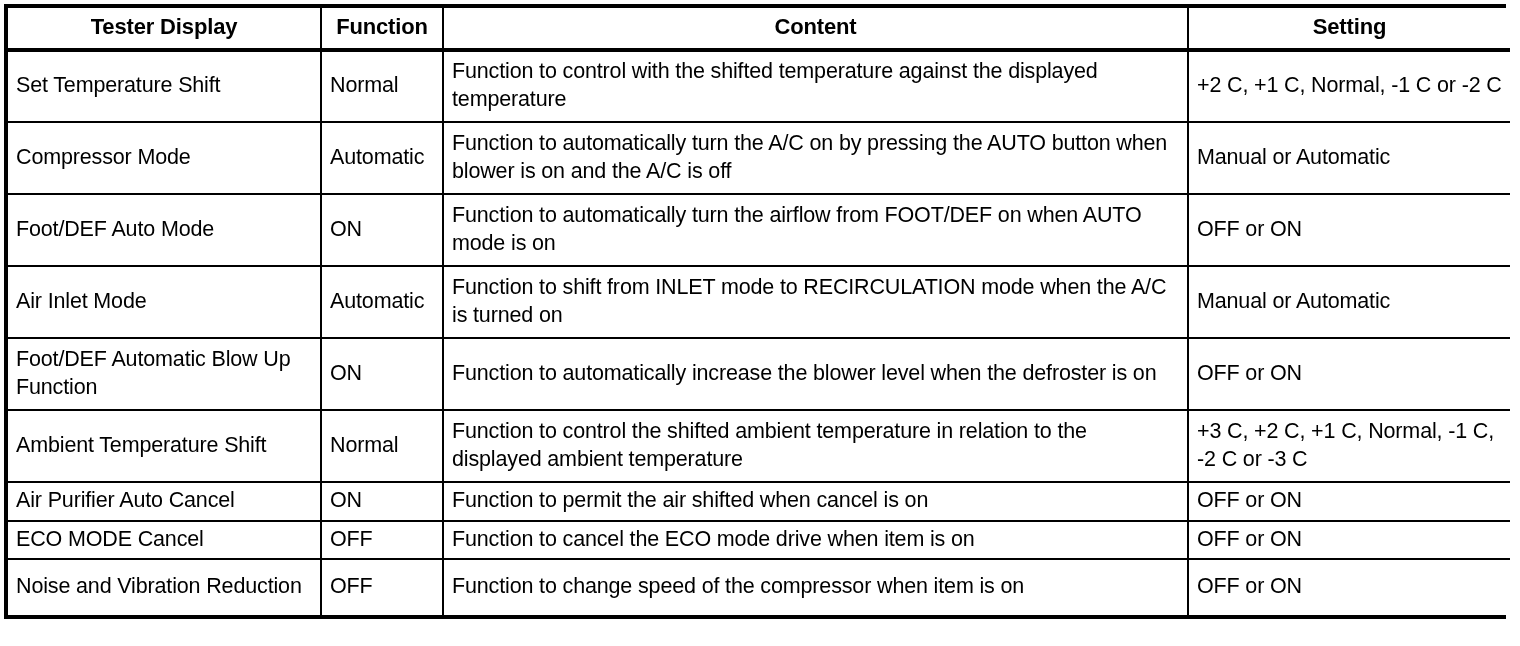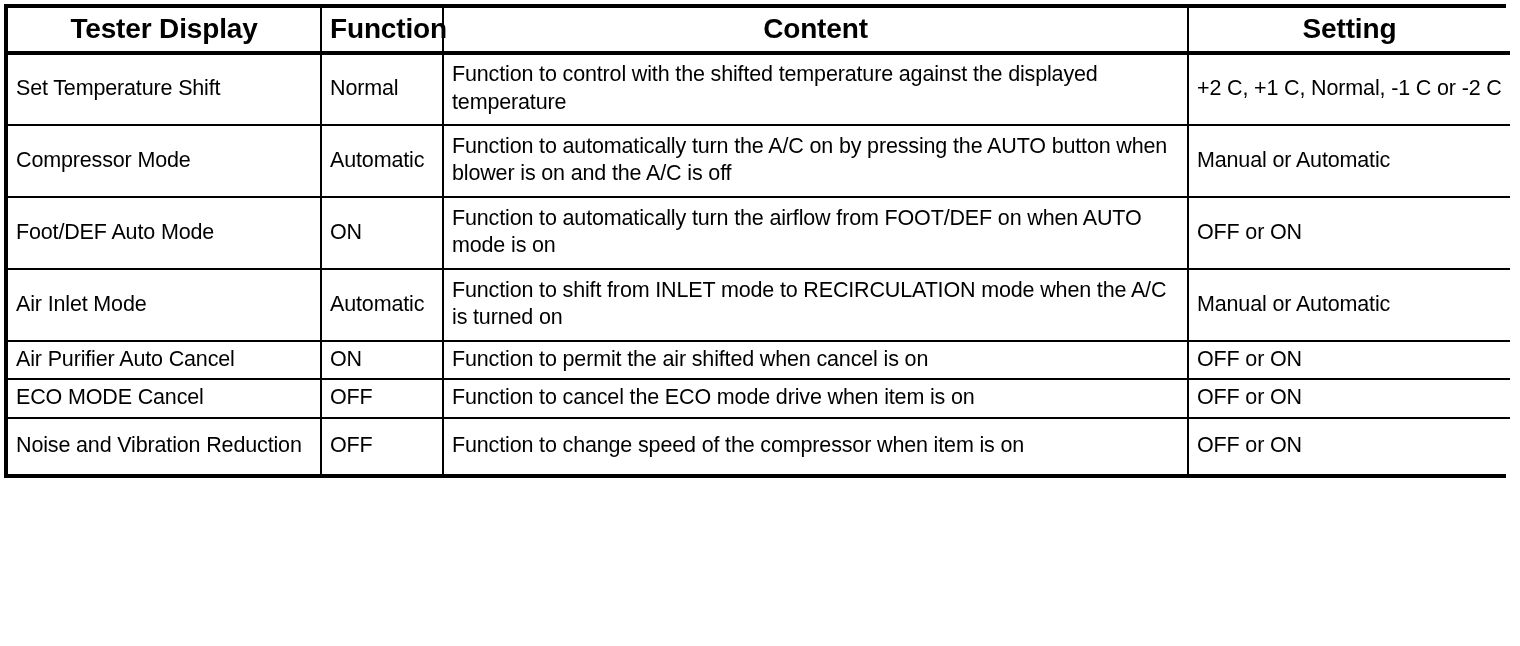--- a/index.html
+++ b/index.html
@@ -63,21 +63,21 @@
 
   table.spec-table tr:last-child td {
     border-bottom: none;
   }
 
   
   table.spec-table thead th {
     font-weight: bold;
     text-align: center;
     border-bottom: 4px solid #000000;
-    font-size: 28px;
+    font-size: 22px;
     padding-top: 3px;
     padding-bottom: 4px;
     margin-top: 40px;
   }
 
   
   col.c-display  { width: 313px; }
   col.c-default  { width: 122px; }
   col.c-content  { width: 745px; }
   col.c-setting  { width: 322px; }
@@ -130,21 +130,33 @@
         <td>OFF or ON</td>
       </tr>
 
       <tr class="r-2l">
         <td>Air Inlet Mode</td>
         <td>Automatic</td>
         <td>Function to shift from INLET mode to RECIRCULATION mode when the A/C is turned on</td>
         <td>Manual or Automatic</td>
       </tr>
 
+      <tr class="r-2l">
+        <td>Foot/DEF Automatic Blow Up Function</td>
+        <td>ON</td>
+        <td>Function to automatically increase the blower level when the defroster is on</td>
+        <td>OFF or ON</td>
+      </tr>
 
+      <tr class="r-2l">
+        <td>Ambient Temperature Shift</td>
+        <td>Normal</td>
+        <td>Function to control the shifted ambient temperature in relation to the displayed ambient temperature</td>
+        <td>+3 C, +2 C, +1 C, Normal, -1 C, -2 C or -3 C</td>
+      </tr>
 
       <tr class="r-1l">
         <td>Air Purifier Auto Cancel</td>
         <td>ON</td>
         <td>Function to permit the air shifted when cancel is on</td>
         <td>OFF or ON</td>
       </tr>
 
       <tr class="r-1l">
         <td>ECO MODE Cancel</td>

